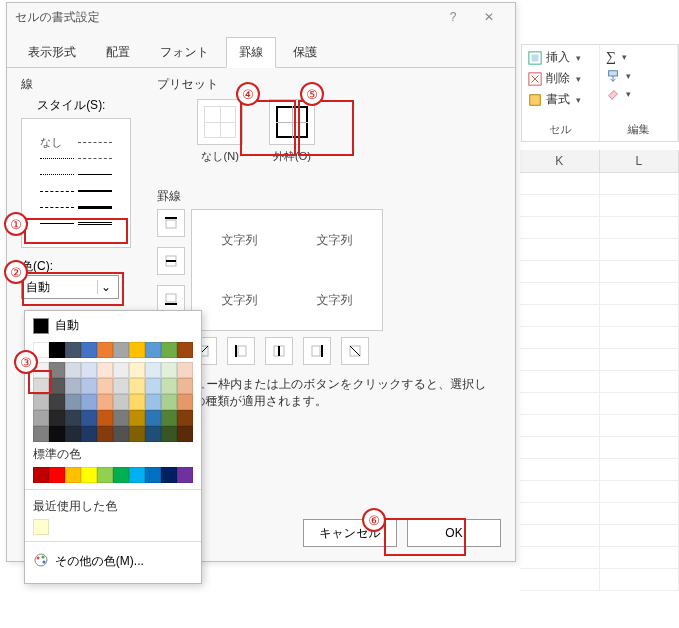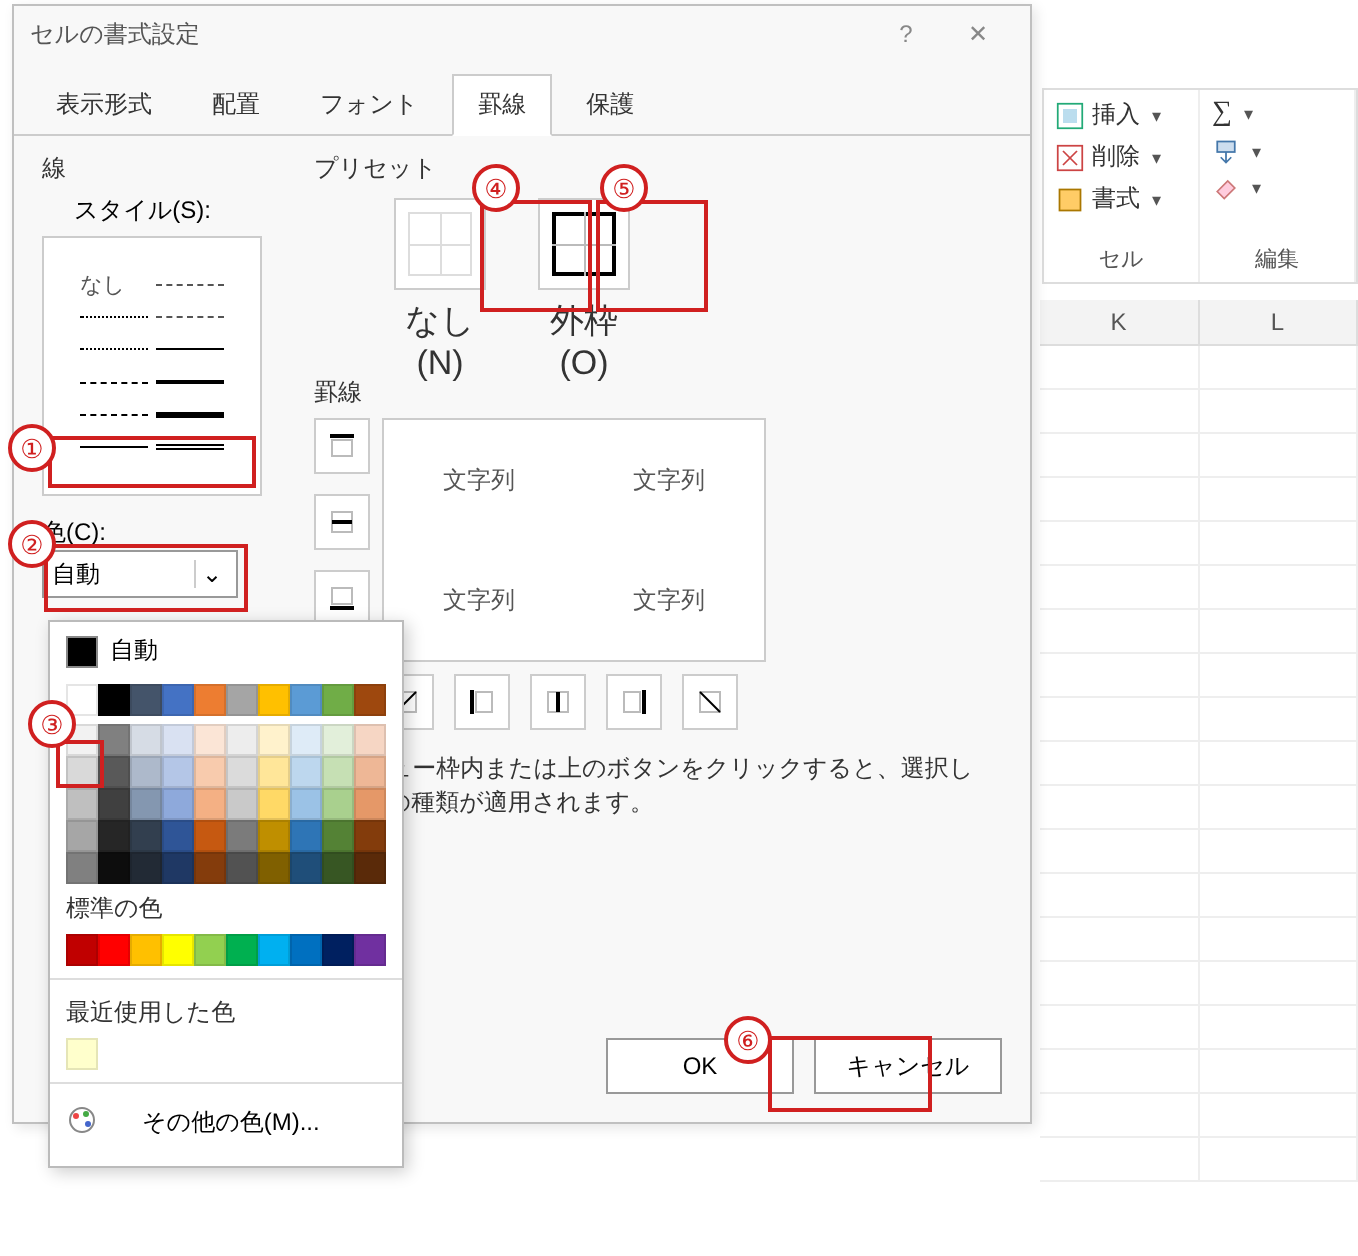--- a/index.html
+++ b/index.html
@@ -101,21 +101,21 @@
   .grid .b { position: absolute; inset: 0; }
   .pg-outline .b { border: 2px solid #000; }
   .pg-outline .mid-v { position:absolute; left:50%; top:0; bottom:0; border-left:1px solid #bbb; }
   .pg-outline .mid-h { position:absolute; top:50%; left:0; right:0; border-top:1px solid #bbb; }
   .pg-inside .b { border: 1px solid #bbb; }
   .pg-inside .mid-v { position:absolute; left:50%; top:0; bottom:0; border-left:2px solid #000; }
   .pg-inside .mid-h { position:absolute; top:50%; left:0; right:0; border-top:2px solid #000; }
   .pg-none .b { border: 1px solid #ddd; }
   .pg-none .mid-v { position:absolute; left:50%; top:0; bottom:0; border-left:1px solid #ddd; }
   .pg-none .mid-h { position:absolute; top:50%; left:0; right:0; border-top:1px solid #ddd; }
-  .preset-label { font-size: 17px; color: #333; }
+  .preset-label { font-size: 11px; color: #333; }
 
   .border-section { position: absolute; left: 150px; top: 120px; width: 340px; }
   .border-area { display: flex; }
   .side-btns { display: flex; flex-direction: column; gap: 10px; margin-right: 6px; }
   .bbtn {
     width: 26px; height: 26px;
     border: 1px solid #ccc; background: #fff;
     display: flex; align-items: center; justify-content: center;
     font-size: 12px;
   }
@@ -152,21 +152,21 @@
     box-shadow: 2px 2px 8px rgba(0,0,0,0.2);
     z-index: 20;
     padding-bottom: 6px;
   }
   .cp-row { padding: 6px 8px; display: flex; align-items: center; gap: 6px; }
   .swatch { width: 14px; height: 14px; border: 1px solid #888; }
   .cp-header { padding: 4px 8px 2px; color: #333; font-weight: 500; }
   .cp-grid { display: grid; grid-template-columns: repeat(10, 14px); gap: 2px; padding: 2px 8px; }
   .cp-grid .sw { width: 14px; height: 14px; border: 1px solid rgba(0,0,0,0.1); }
   .cp-sep { border-top: 1px solid #ddd; margin: 4px 0; }
-  .cp-more { display: flex; align-items: center; gap: 22px; padding: 6px 8px; }
+  .cp-more { display: flex; align-items: center; gap: 6px; padding: 6px 8px; }
 
   
   .ribbon {
     position: absolute;
     right: 0; top: 44px;
     width: 156px; height: 96px;
     border: 1px solid #ddd;
     background: #fff;
     display: flex;
   }
@@ -518,22 +518,22 @@
               <line x1="3" y1="3" x2="13" y2="13" stroke="#000"></line>
             </svg>
           </div>
       </div>
     </div>
 
     <div class="help-text">プレビュー枠内または上のボタンをクリックすると、選択した罫線の種類が適用されます。</div>
   </div>
 
   <div class="dlg-buttons">
+    <div class="btn-std">キャンセル</div>
     <div class="btn-std">OK</div>
-    <div class="btn-std">キャンセル</div>
   </div>
 </div>
 
 <div class="color-popup">
   <div class="cp-row">
     <div class="swatch" style="background:#000"></div>
     <span>自動</span>
   </div>
   <div class="cp-grid" id="theme-row1">
       <div class="sw" style="background: rgb(255, 255, 255);"></div>

